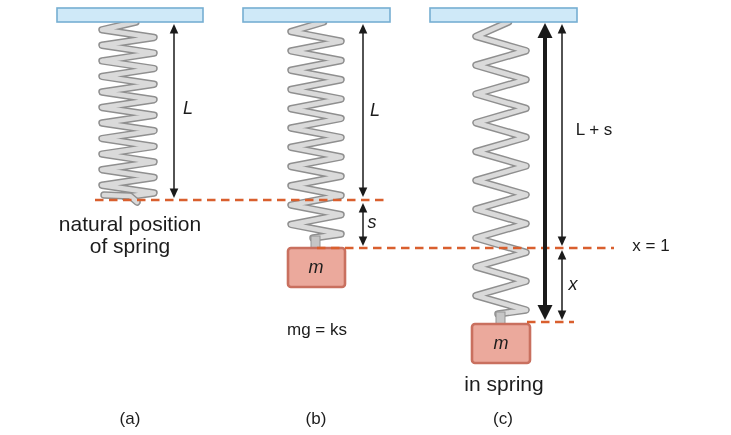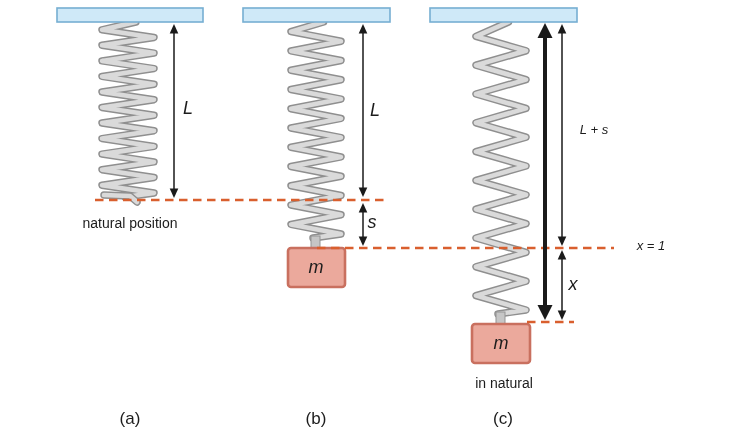--- a/index.html
+++ b/index.html
@@ -3,24 +3,24 @@
 <meta charset="utf-8">
 <style>
   html,body{margin:0;padding:0;background:#ffffff;}
   .stage{
     position:relative;width:731px;height:435px;background:#ffffff;
     font-family:"Liberation Sans",sans-serif;color:#1c1c1c;overflow:hidden;
   }
   .stage svg{position:absolute;left:0;top:0;}
   .lbl{
     position:absolute;transform:translate(-50%,-50%);
-    white-space:nowrap;font-size:14px;line-height:1.25;text-align:center;
+    white-space:nowrap;font-size:21px;line-height:1.25;text-align:center;
   }
   .var{font-style:italic;font-size:18px;}
-  .expr{font-style:italic;font-size:13px;}
+  .expr{font-size:17px;}
   .caption{font-size:17px;}
   .coil-dark{fill:none;stroke:#8f8f8f;stroke-width:7.5;stroke-linejoin:round;stroke-linecap:round;}
   .coil-light{fill:none;stroke:#dadada;stroke-width:4.6;stroke-linejoin:round;stroke-linecap:round;}
   .dash{stroke:#d95f2e;stroke-width:2.6;stroke-dasharray:8.5 5.5;fill:none;}
   .bar{fill:#cfe9f8;stroke:#76aed2;stroke-width:1.6;}
   .mass{fill:#eba99c;stroke:#c9705f;stroke-width:2.6;}
   .stub{fill:#c6c6c6;stroke:#949494;stroke-width:1;}
 </style>
 </head>
 <body>
@@ -87,26 +87,28 @@
       </g>
     <g>
         <line x1="562" x2="562" y1="257.5" y2="312.5" stroke="#1a1a1a" stroke-width="1.5"></line>
         <polygon points="562,250 557.7,259.5 566.3,259.5" fill="#1a1a1a"></polygon>
         <polygon points="562,320 557.7,310.5 566.3,310.5" fill="#1a1a1a"></polygon>
       </g>
   </svg>
 
   <div class="lbl var" style="left:188px;top:108px">L</div>
   <div class="lbl" style="left:130px;top:224px">natural position</div>
+  <div class="lbl" style="left:130px;top:246px">of spring</div>
   <div class="lbl caption" style="left:130px;top:419px">(a)</div>
 
   <div class="lbl var" style="left:375px;top:110px">L</div>
   <div class="lbl var" style="left:372px;top:222px">s</div>
   <div class="lbl var" style="left:316px;top:267px">m</div>
+  <div class="lbl expr" style="left:317px;top:330px">mg = ks</div>
   <div class="lbl caption" style="left:316px;top:419px">(b)</div>
 
   <div class="lbl expr" style="left:594px;top:130px">L + s</div>
   <div class="lbl var" style="left:573px;top:284px">x</div>
   <div class="lbl expr" style="left:651px;top:246px">x = 1</div>
   <div class="lbl var" style="left:501px;top:343px">m</div>
-  <div class="lbl" style="left:504px;top:384px">in natural</div>
+  <div class="lbl" style="left:504px;top:384px">in spring</div>
   <div class="lbl caption" style="left:503px;top:419px">(c)</div>
 </div>
 
 </body></html>

